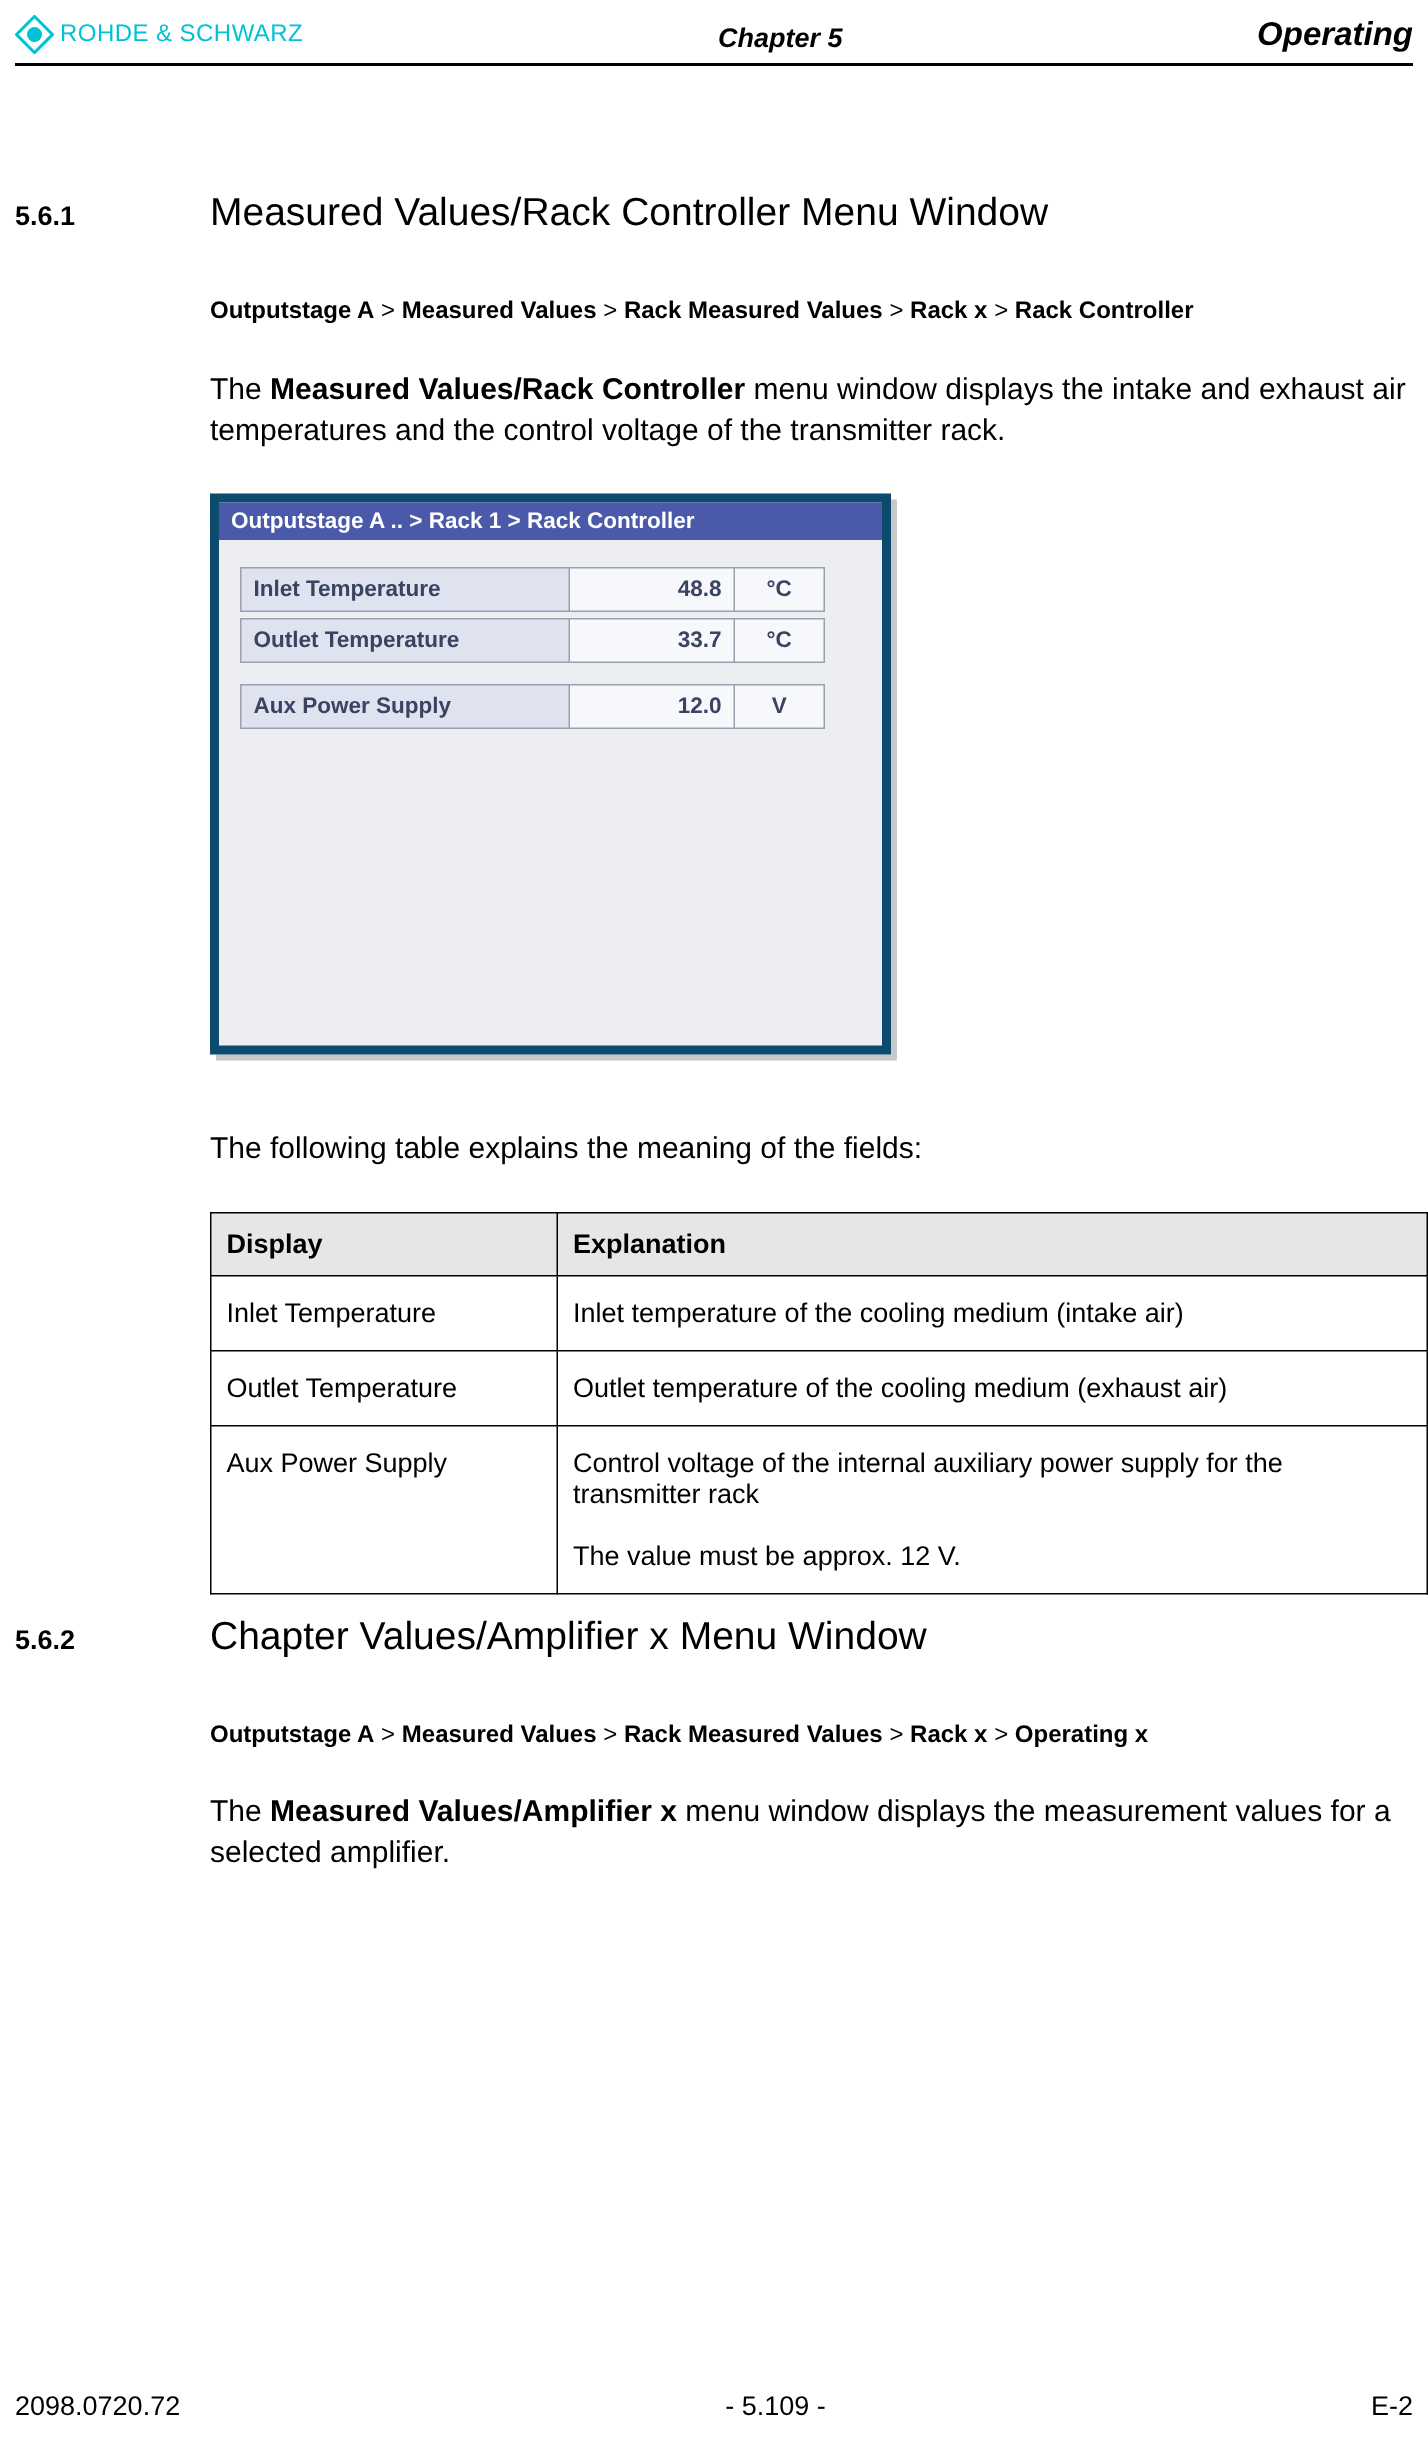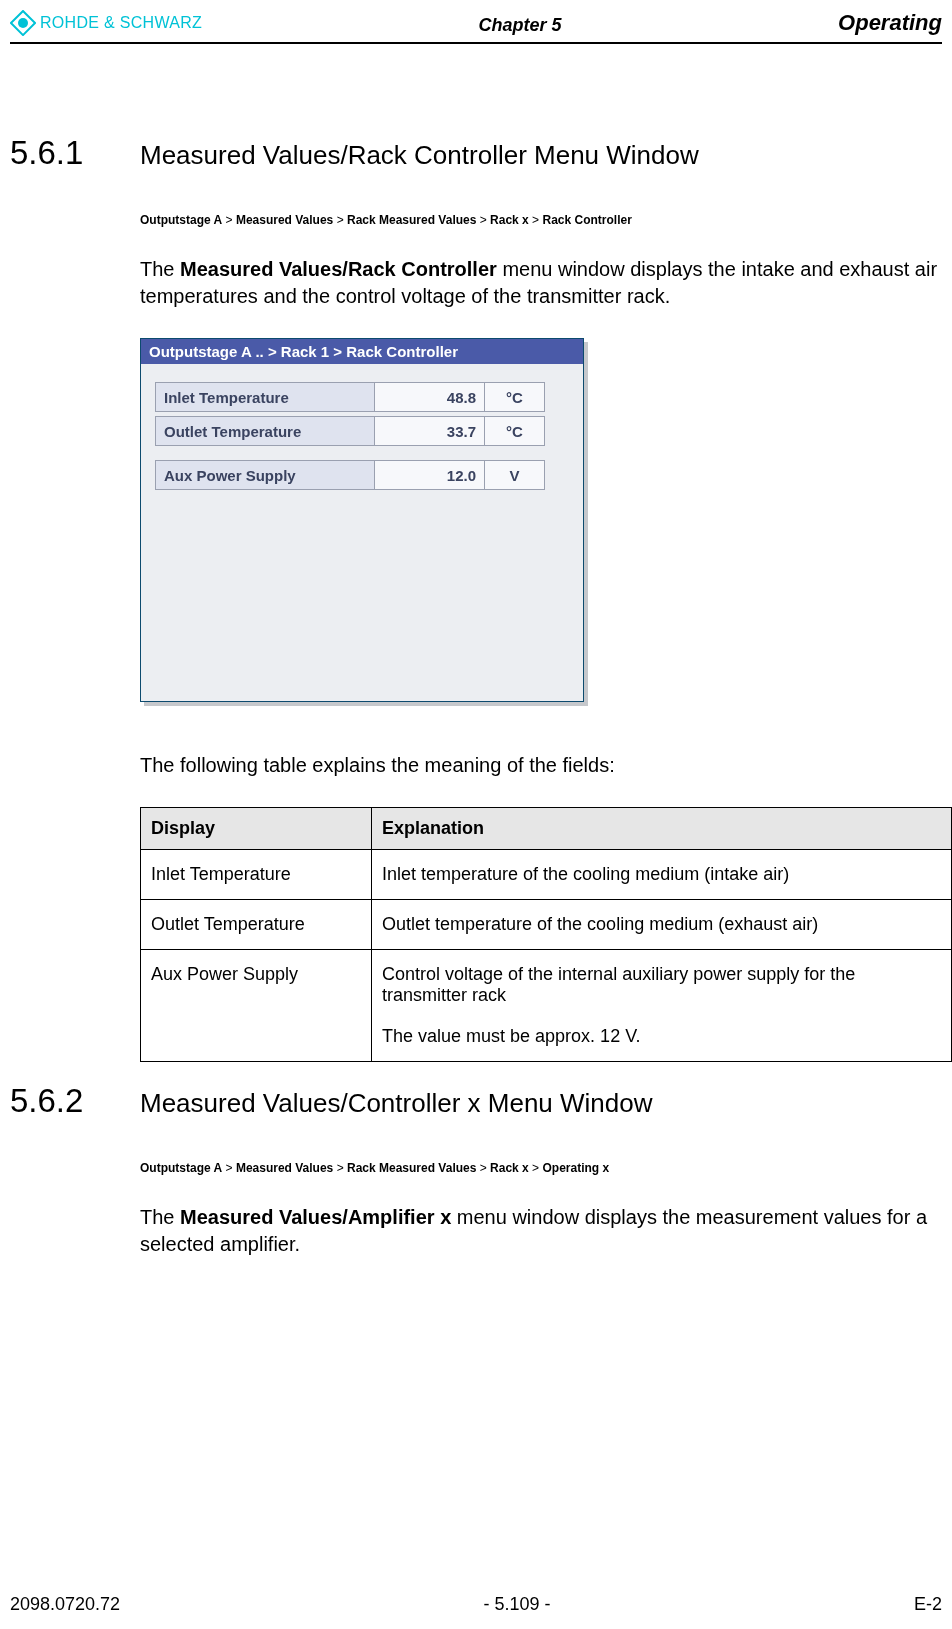--- a/index.html
+++ b/index.html
@@ -44,51 +44,51 @@
   .content {
     padding-top: 70px;
   }
   .section-row {
     display: flex;
     align-items: baseline;
     gap: 40px;
     margin-bottom: 40px;
   }
   .section-num {
-    font-weight: normal;
-    font-size: 33px;
+    font-weight: bold;
+    font-size: 18px;
     width: 90px;
     margin-top: 20px;
   }
   .section-title {
     font-weight: normal;
     font-size: 26px;
   }
   .indented {
     margin-left: 130px;
     margin-right: 0;
   }
   .breadcrumb {
-    font-size: 12px;
+    font-size: 16px;
     line-height: 1.35;
     margin-bottom: 28px;
   }
   .breadcrumb .b { font-weight: bold; }
   .para {
     font-size: 20px;
     line-height: 1.35;
     margin-bottom: 28px;
   }
   .para .b { font-weight: bold; text-align: center; }
 
   
   .ui-panel {
     width: 442px;
     height: 362px;
-    border: 1px solid #0c4a6e;
+    border: 6px solid #0c4a6e;
     background: #eceef2;
     box-shadow: 4px 4px 0 #c6c8cc;
     margin-bottom: 50px;
   }
   .ui-titlebar {
     background: #4a5aa8;
     color: #fff;
     font-weight: bold;
     font-size: 15px;
     padding: 4px 8px;
@@ -256,21 +256,21 @@
               <p>Control voltage of the internal auxiliary power supply for the transmitter rack</p>
               <p>The value must be approx. 12 V.</p>
             </td>
           </tr>
         </tbody>
       </table>
     </div>
 
     <div class="section-row">
       <div class="section-num">5.6.2</div>
-      <div class="section-title">Measured Values/Controller x Menu Window</div>
+      <div class="section-title">Chapter Values/Amplifier x Menu Window</div>
     </div>
 
     <div class="indented">
       <div class="breadcrumb">
         <span class="b">Outputstage A</span><span> &gt; </span><span class="b">Measured Values</span><span> &gt; </span><span class="b">Rack Measured Values</span><span> &gt; </span><span class="b">Rack x</span><span> &gt; </span><span class="b">Operating x</span>
       </div>
 
       <div class="para">
         <span>The </span><span class="b">Measured Values/Amplifier x</span><span> menu window displays the measurement values for a selected amplifier.</span>
       </div>

